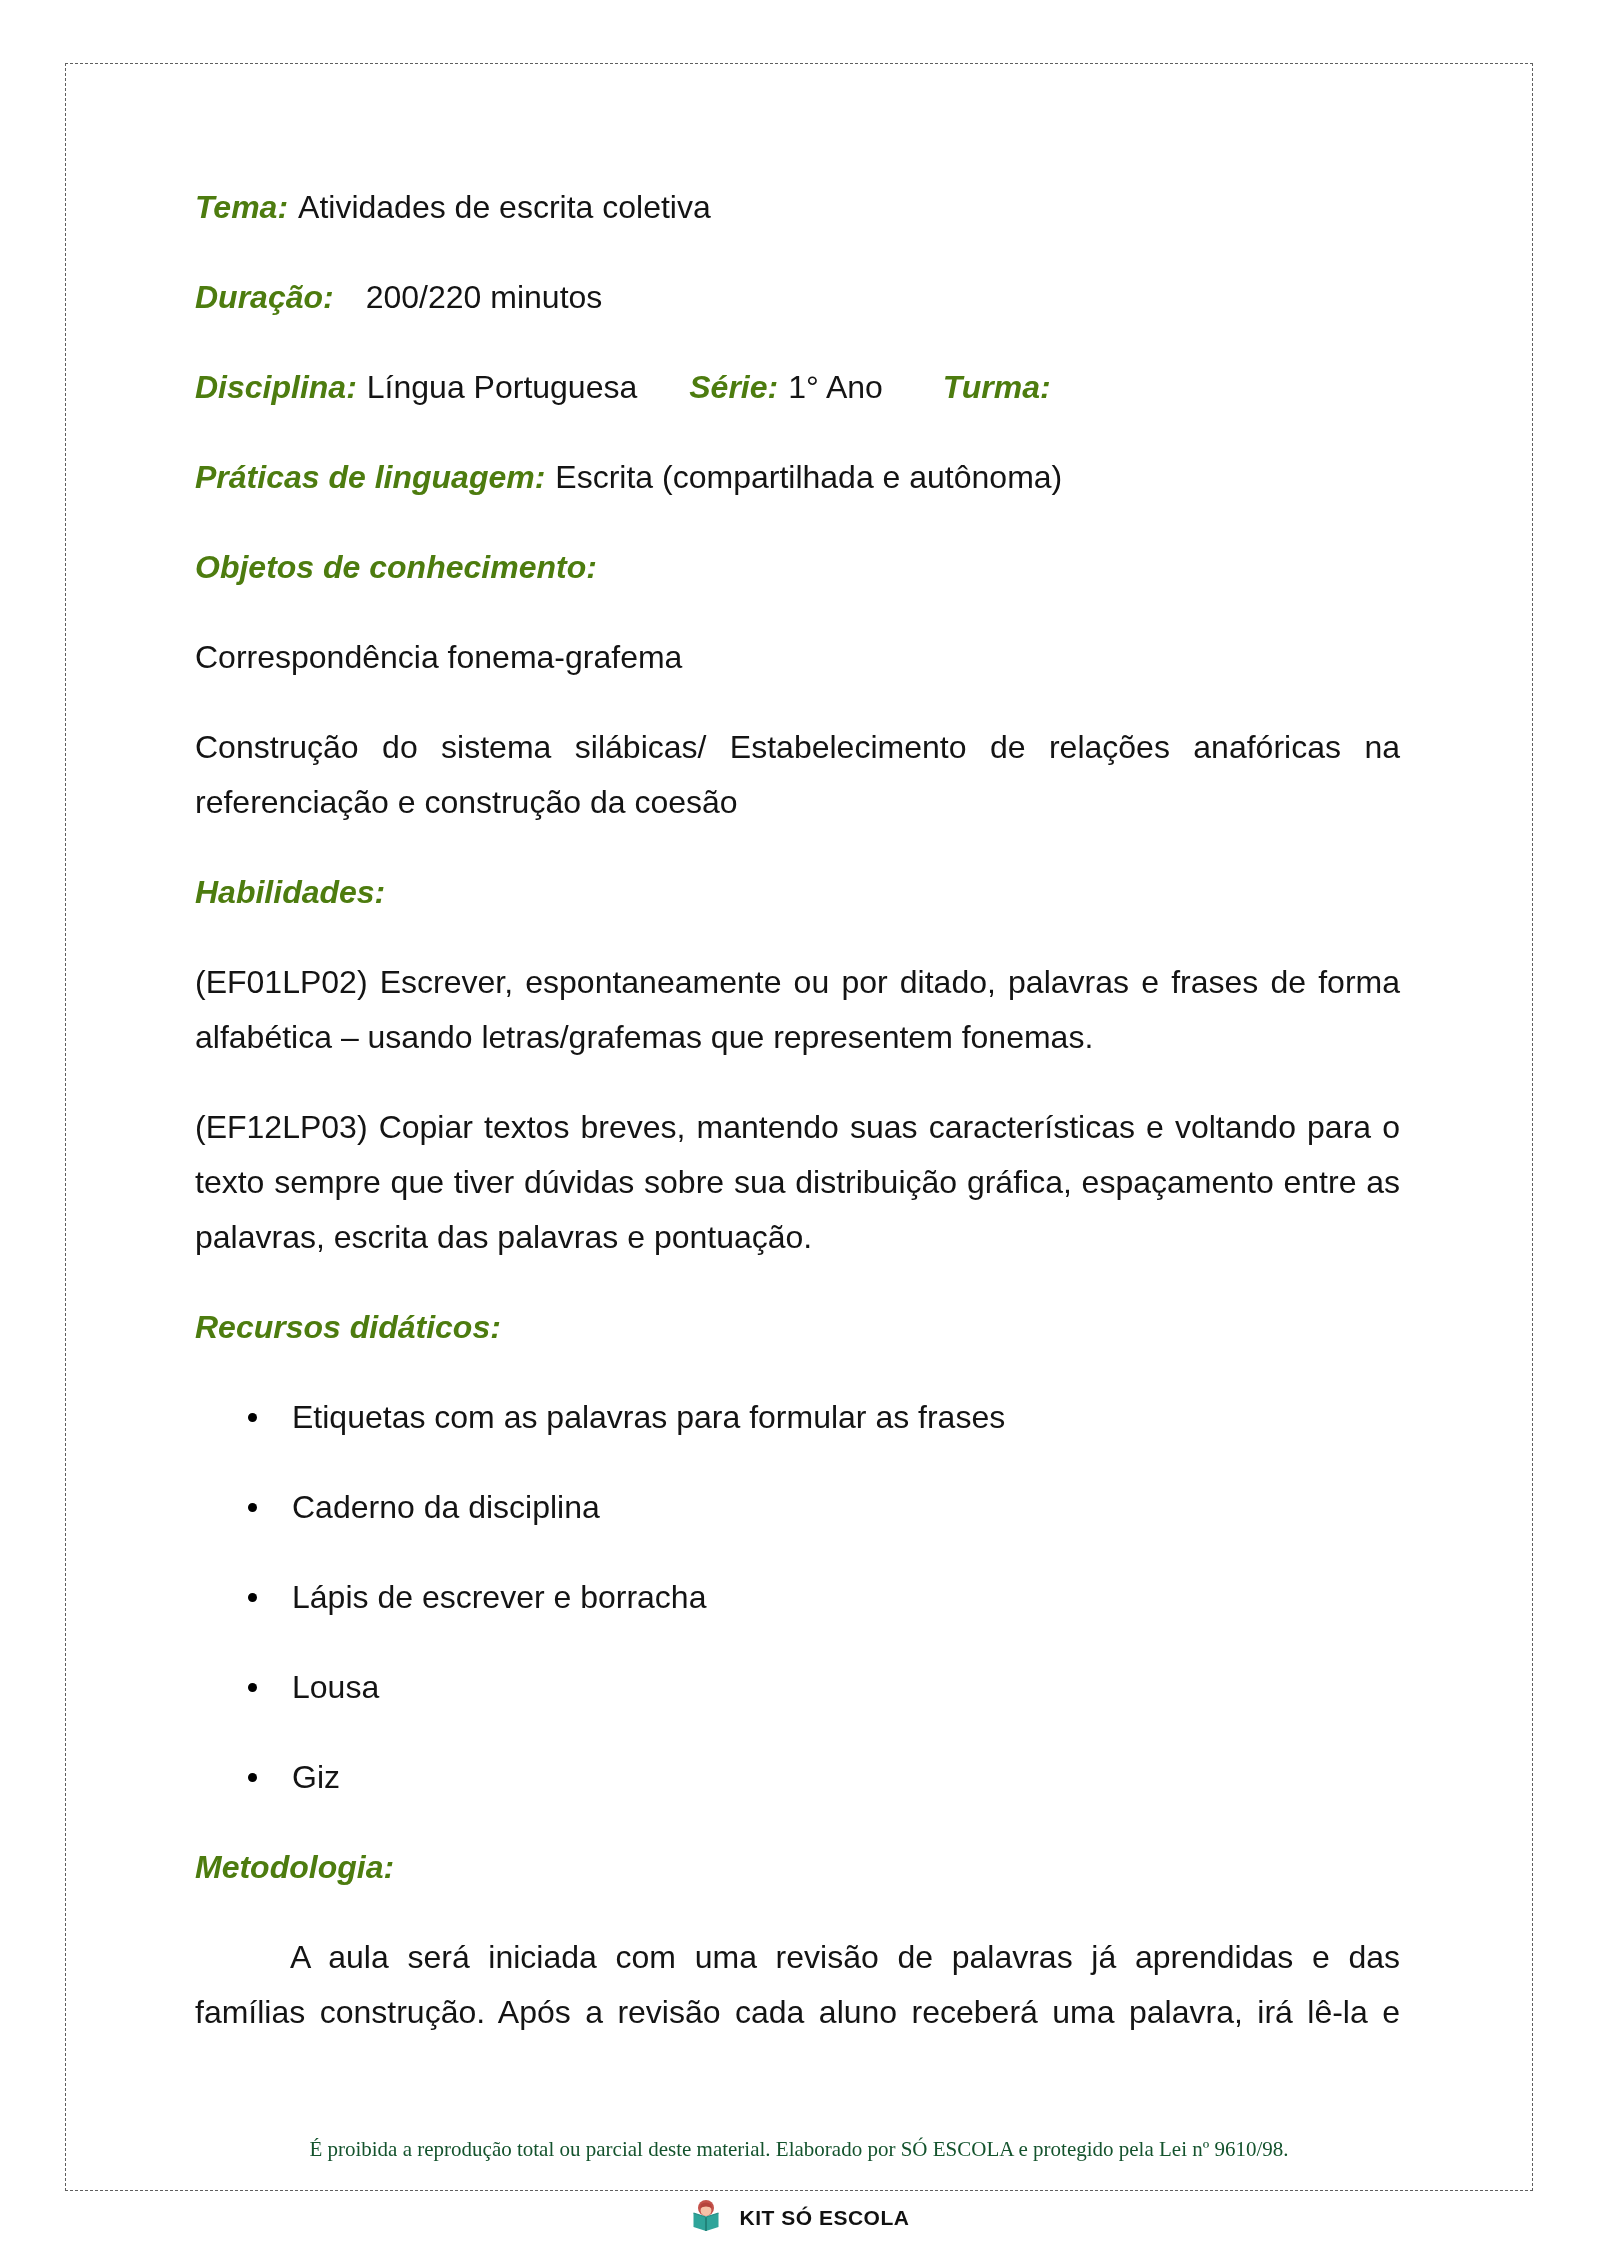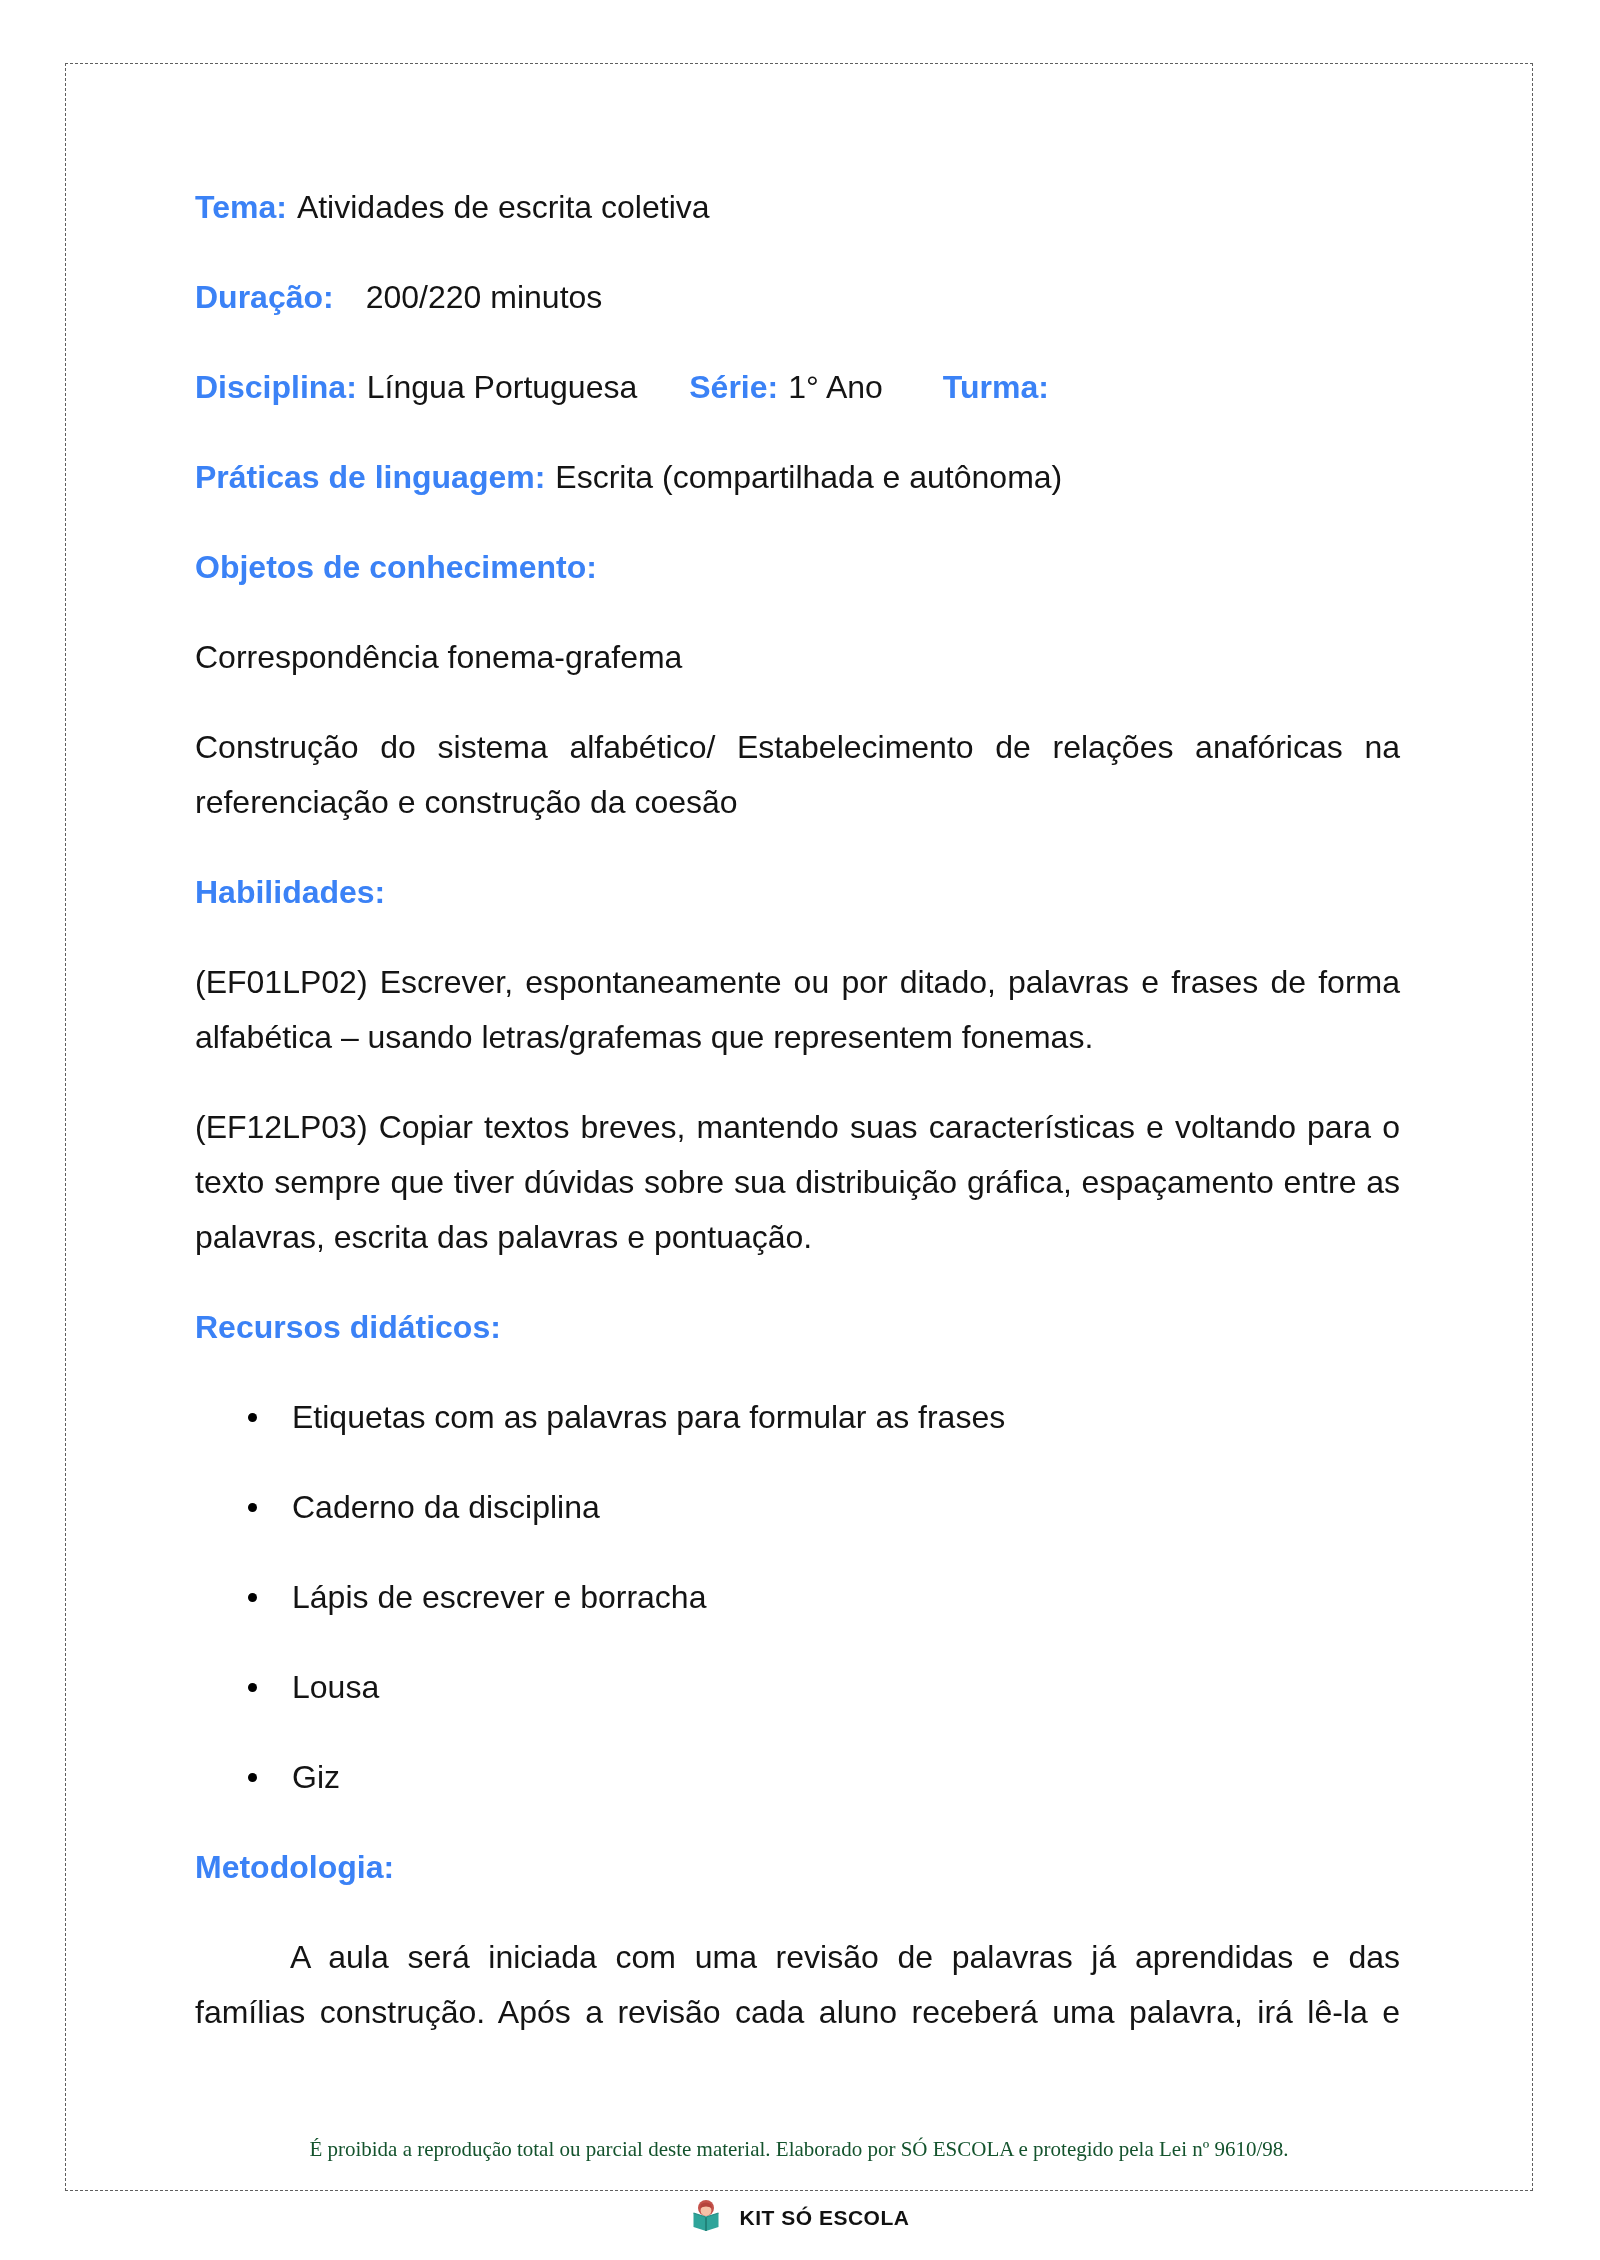--- a/index.html
+++ b/index.html
@@ -24,21 +24,21 @@
   }
   .content {
     position: absolute;
     left: 195px; top: 180px;
     width: 1205px;
     color: #141414;
     font-size: 32px;
     line-height: 55px;
   }
   .content p { margin: 0 0 35px 0; }
-  .content b, .h { font-weight: bold; color: #3b82f6; }
+  .content b, .h { font-weight: bold; color: #4d7c0f; font-style: italic; }
   .h { margin: 0 0 35px 0; }
   .val { margin-left: 10px; }
   .val2 { margin-left: 32px; }
   .gap50 { margin-left: 52px; }
   .gap90 { margin-left: 60px; }
   
   .jl {
     text-align: justify;
     text-align-last: justify;
     white-space: nowrap;
@@ -111,21 +111,21 @@
 
     <p>
       <b>Práticas de linguagem:</b><span class="val">Escrita (compartilhada e autônoma)</span>
     </p>
 
     <p class="h">Objetos de conhecimento:</p>
 
     <p>Correspondência fonema-grafema</p>
 
     <div class="para">
-      <div class="jl">Construção do sistema alfabético/ Estabelecimento de relações anafóricas na</div>
+      <div class="jl">Construção do sistema silábicas/ Estabelecimento de relações anafóricas na</div>
       <div>referenciação e construção da coesão</div>
     </div>
 
     <p class="h">Habilidades:</p>
 
     <div class="para">
       <div class="jl">(EF01LP02) Escrever, espontaneamente ou por ditado, palavras e frases de forma</div>
       <div>alfabética – usando letras/grafemas que representem fonemas.</div>
     </div>
 

